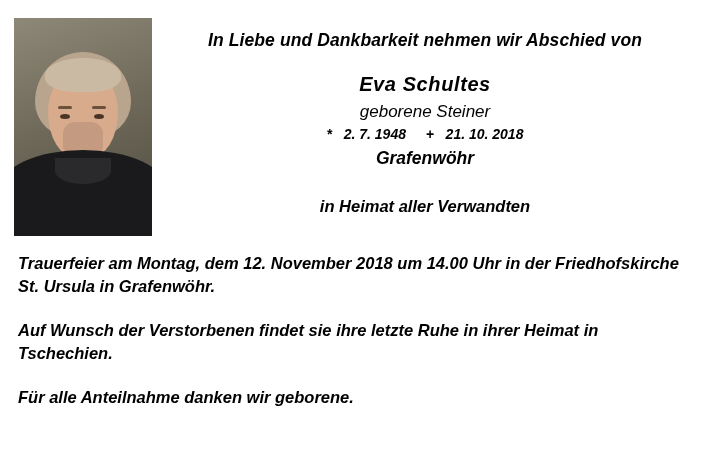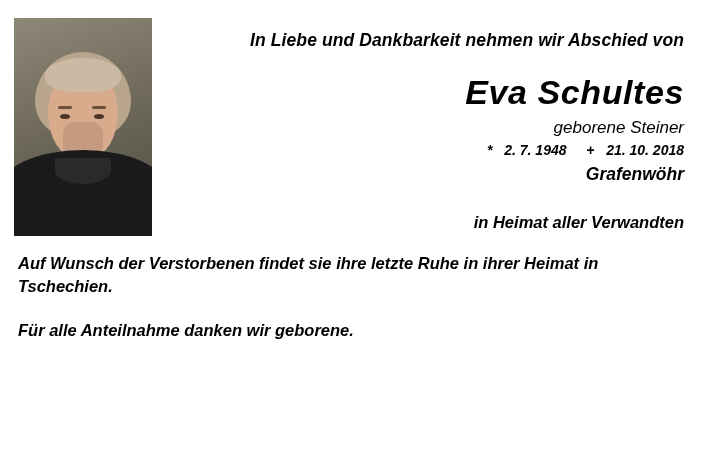--- a/index.html
+++ b/index.html
@@ -136,34 +136,34 @@
     bottom: 52px;
     width: 56px;
     height: 26px;
     background: #2a2a2d;
     border-radius: 0 0 50% 50%;
   }
 
   .head-block {
     flex: 1;
     padding: 8px 18px 0 14px;
-    text-align: right;
+    text-align: center;
     box-sizing: border-box;
   }
 
   .intro-line {
     font-size: 17.5px;
     font-weight: bold;
     font-style: italic;
     letter-spacing: .1px;
     margin: 4px 0 22px 0;
   }
 
   .name {
-    font-size: 34px;
+    font-size: 20px;
     font-weight: bold;
     font-style: italic;
     letter-spacing: .6px;
     margin: 0 0 6px 0;
   }
 
   .maiden {
     font-size: 17px;
     font-weight: normal;
     font-style: italic;
@@ -254,17 +254,18 @@
       <div class="place">Grafenwöhr</div>
 
       <div class="mourners">
         <div>in Heimat aller Verwandten</div>
       </div>
     </div>
 
   </div>
 
   <div class="notices">
+    <p class="notice">Trauerfeier am Montag, dem 12. November 2018 um 14.00 Uhr in der Friedhofskirche St. Ursula in Grafenwöhr.</p>
     <p class="notice">Auf Wunsch der Verstorbenen findet sie ihre letzte Ruhe in ihrer Heimat in Tschechien.</p>
     <p class="notice">Für alle Anteilnahme danken wir geborene.</p>
   </div>
 
 </div>
 
 </body></html>

